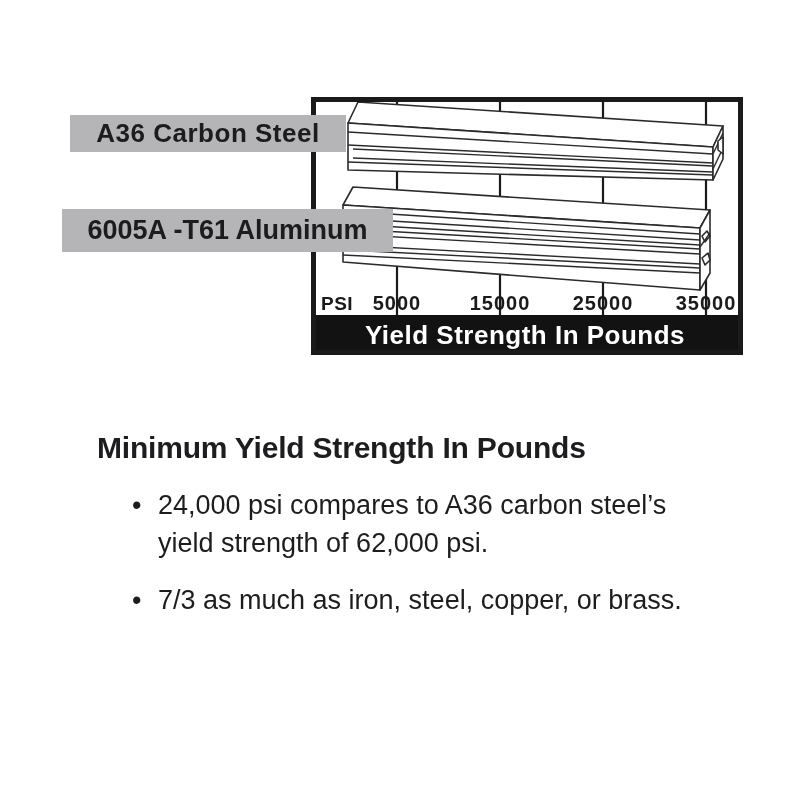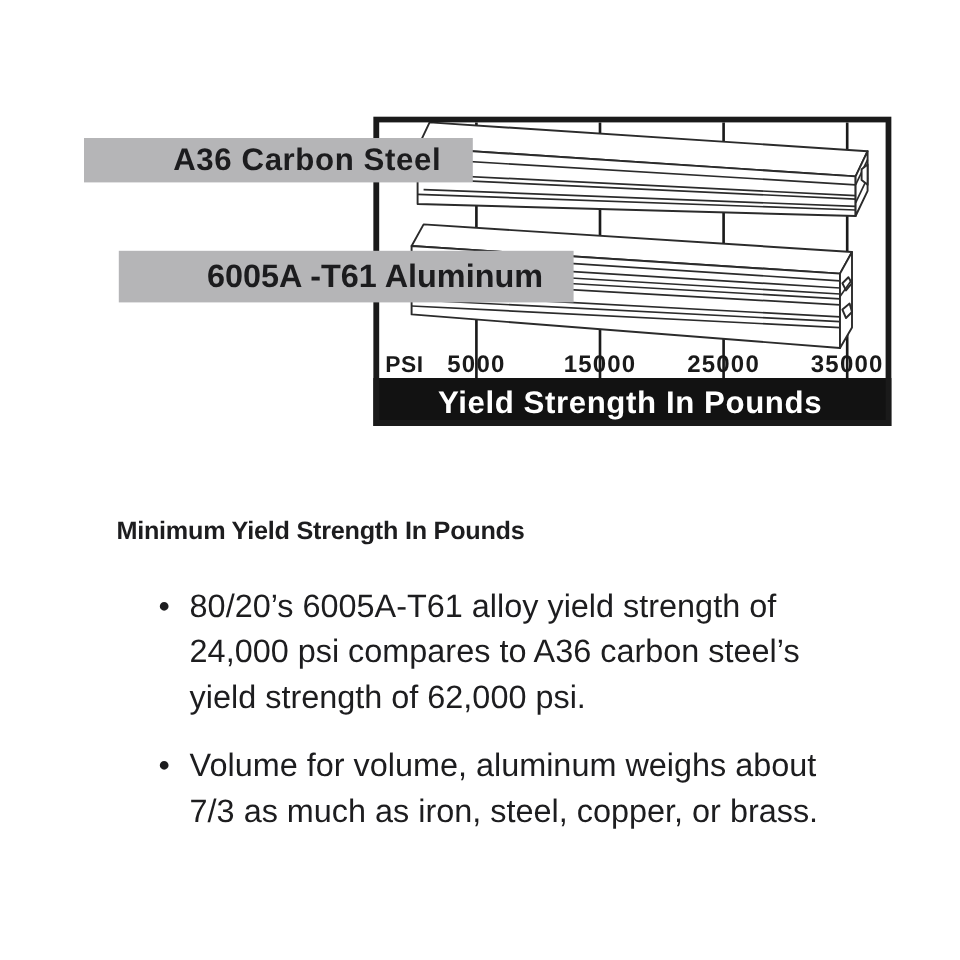--- a/index.html
+++ b/index.html
@@ -9,29 +9,29 @@
   }
   .canvas{position:absolute;inset:0;}
 
   
   .chart-wrap{position:absolute;left:311px;top:97px;width:432px;height:258px;}
   .chart-wrap svg{display:block;}
 
   .series-label{
     position:absolute;background:#b5b5b7;color:#1c1c1e;
     display:flex;align-items:center;justify-content:center;
-    font-weight:bold;white-space:nowrap;letter-spacing:.5px;z-index:5;padding-left:48px;
+    font-weight:bold;white-space:nowrap;letter-spacing:.5px;z-index:5;
   }
   .series-label.steel{left:70px;top:115px;width:276px;height:37px;font-size:26px;}
-  .series-label.alum {left:62px;top:209px;width:331px;height:43px;font-size:27px;letter-spacing:0;margin-left:37px;}
+  .series-label.alum {left:62px;top:209px;width:331px;height:43px;font-size:27px;letter-spacing:0;}
 
   
   .heading{
     position:absolute;left:97px;top:431px;
-    font-size:21px;font-weight:bold;letter-spacing:-.2px;
+    font-size:30px;font-weight:bold;letter-spacing:-.2px;
   }
   .bullets{
     position:absolute;left:132px;top:486px;width:600px;
     list-style:none;margin:0;padding:0;
   }
   .bullets li{
     position:relative;padding-left:26px;font-size:27px;line-height:38px;
     margin:0 0 19px 0;
   }
   .bullets .glyph{position:absolute;left:0;top:0;}
@@ -111,24 +111,22 @@
   </div>
 
   <div class="series-label steel">A36 Carbon Steel</div>
   <div class="series-label alum">6005A -T61 Aluminum</div>
 
   <div class="heading">Minimum Yield Strength In Pounds</div>
 
   <ul class="bullets">
     <li>
       <span class="glyph">•</span>
-      <span class="bl">80/20’s 6005A-T61 alloy yield strength of</span>
       <span class="bl">24,000 psi compares to A36 carbon steel’s</span>
       <span class="bl">yield strength of 62,000 psi.</span>
     </li>
     <li>
       <span class="glyph">•</span>
-      <span class="bl">Volume for volume, aluminum weighs about</span>
       <span class="bl">7/3 as much as iron, steel, copper, or brass.</span>
     </li>
   </ul>
 
 </div>
 
 </body></html>

